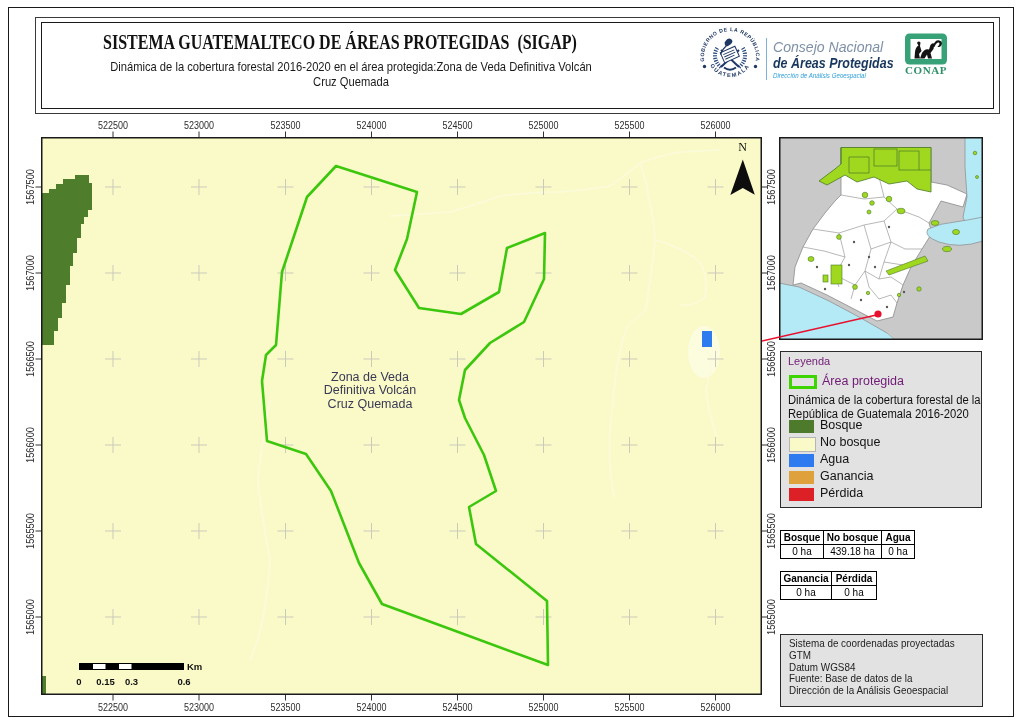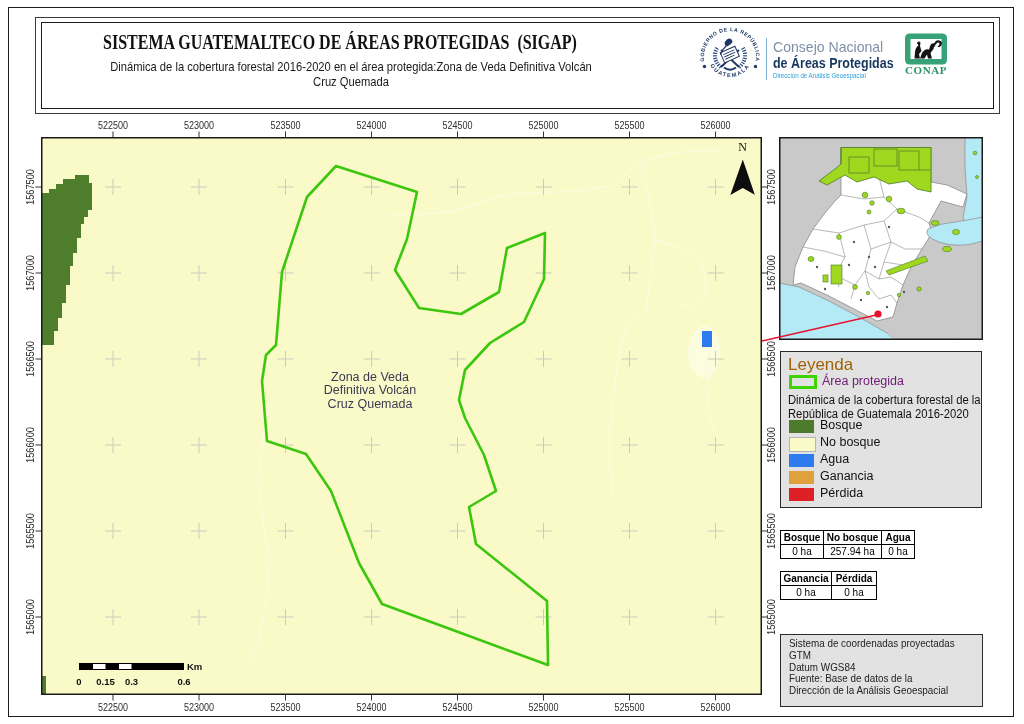--- a/index.html
+++ b/index.html
@@ -48,21 +48,21 @@
   <g transform="rotate(-24 31 29)">
     <rect x="23" y="23" width="16" height="11" fill="#ffffff" stroke="#1f3864" stroke-width="1"></rect>
     <path d="M 25,26 H 37 M 25,28.5 H 37 M 25,31 H 35" stroke="#1f3864" stroke-width="0.9"></path>
   </g>
   <path d="M 27,14.5 Q 29.5,11 32.5,13.5 Q 34.5,15.5 32,18 L 29,20 Q 26.5,21 25.8,18.5 Q 25,16 27,14.5 Z" fill="#1f3864"></path>
     <path d="M 27.5,19.5 Q 23.5,23 21.5,28.5" fill="none" stroke="#1f3864" stroke-width="1.2"></path>
 </svg>
 
 <div class="abs" style="left:766px;top:38px;width:1px;height:42px;background:#7fb2d9;"></div>
 
-<div class="abs" style="left:773px;top:39px;width:160px;white-space:nowrap;">
+<div class="abs" style="left:773px;top:39px;width:160px;white-space:nowrap;font-style:italic;">
   <div style="font-size:14.5px;color:#7e90a8;line-height:16px;transform:scaleX(0.97);transform-origin:0 0;">Consejo Nacional</div>
   <div style="font-size:14.5px;color:#17365d;font-weight:bold;line-height:16px;transform:scaleX(0.86);transform-origin:0 0;">de Áreas Protegidas</div>
   <div style="font-size:7px;color:#2f9fd8;line-height:9px;transform:scaleX(0.88);transform-origin:0 0;">Dirección de Análisis Geoespacial</div>
 </div>
 
 <svg class="abs" style="left:903px;top:32px;" width="46" height="44" viewBox="0 0 46 44">
   <rect x="2" y="1.5" width="42" height="31" rx="4.5" fill="#37a277"></rect>
   <rect x="7.5" y="7" width="31" height="20" fill="#ffffff"></rect>
   <g fill="#141414">
     <path d="M 11.5,26.5 L 12,20 Q 12.5,15 15.5,13.5 L 14,11 Q 15.5,8.5 17.5,10.5 L 17,14 L 18.5,19 L 16,22 L 17,26.5 Z"></path>
@@ -253,21 +253,21 @@
     <circle cx="75" cy="105" r="1.2"></circle>
   </g>
 
   <circle cx="99" cy="177" r="3.6" fill="#e8112d"></circle>
 
   <rect x="0.75" y="0.75" width="202.5" height="201.5" fill="none" stroke="#1a1a1a" stroke-width="1.5"></rect>
 </svg>
 
 <div class="abs" style="left:780px;top:351px;width:200px;height:155px;background:#e2e2e2;border:1.4px solid #2b2b2b;">
 
-  <div class="abs" style="left:7px;top:3px;font-size:17px;color:#a16207;text-align:center;">Leyenda</div>
+  <div class="abs" style="left:7px;top:3px;font-size:11px;color:#701a75;text-align:center;">Leyenda</div>
 
   <div class="abs" style="left:8px;top:23px;width:22px;height:8px;border:3px solid #3ed400;"></div>
 
   <div class="abs" style="left:41px;top:22px;font-size:12.5px;color:#701a75;">Área protegida</div>
 
   <div class="abs" style="left:7px;top:42px;width:200px;font-size:12.5px;color:#111;line-height:13.5px;white-space:nowrap;transform:scaleX(0.90);transform-origin:0 0;">Dinámica de la cobertura forestal de la<br>República de Guatemala 2016-2020</div>
 
   <div class="abs" style="left:8px;top:68px;width:25px;height:13px;background:#4d7b2b;"></div>
   <div class="abs" style="left:39px;top:66px;font-size:12.5px;color:#111;">Bosque</div>
 
@@ -286,21 +286,21 @@
 
 <table class="abs" style="left:780px;top:530px;border-collapse:collapse;font-family:'Liberation Sans',sans-serif;table-layout:fixed;">
   <tbody>
       <tr style="height:14px;">
     <td style="border:1px solid #000;width:42px;text-align:center;font-weight:bold;font-size:10px;padding:0;background:#fff;white-space:nowrap;">Bosque</td>
     <td style="border:1px solid #000;width:57px;text-align:center;font-weight:bold;font-size:10px;padding:0;background:#fff;white-space:nowrap;">No bosque</td>
     <td style="border:1px solid #000;width:32px;text-align:center;font-weight:bold;font-size:10px;padding:0;background:#fff;white-space:nowrap;">Agua</td>
   </tr>
   <tr style="height:14px;">
     <td style="border:1px solid #000;text-align:center;font-size:10px;padding:0;background:#fff;">0 ha</td>
-    <td style="border:1px solid #000;text-align:center;font-size:10px;padding:0;background:#fff;">257.94 ha</td>
+    <td style="border:1px solid #000;text-align:center;font-size:10px;padding:0;background:#fff;">439.18 ha</td>
     <td style="border:1px solid #000;text-align:center;font-size:10px;padding:0;background:#fff;">0 ha</td>
   </tr>
 </tbody>
   </table>
 
 <table class="abs" style="left:780px;top:571px;border-collapse:collapse;font-family:'Liberation Sans',sans-serif;table-layout:fixed;">
   <tbody>
       <tr style="height:14px;">
     <td style="border:1px solid #000;width:50px;text-align:center;font-weight:bold;font-size:10px;padding:0;background:#fff;white-space:nowrap;">Ganancia</td>
     <td style="border:1px solid #000;width:44px;text-align:center;font-weight:bold;font-size:10px;padding:0;background:#fff;white-space:nowrap;">Pérdida</td>

